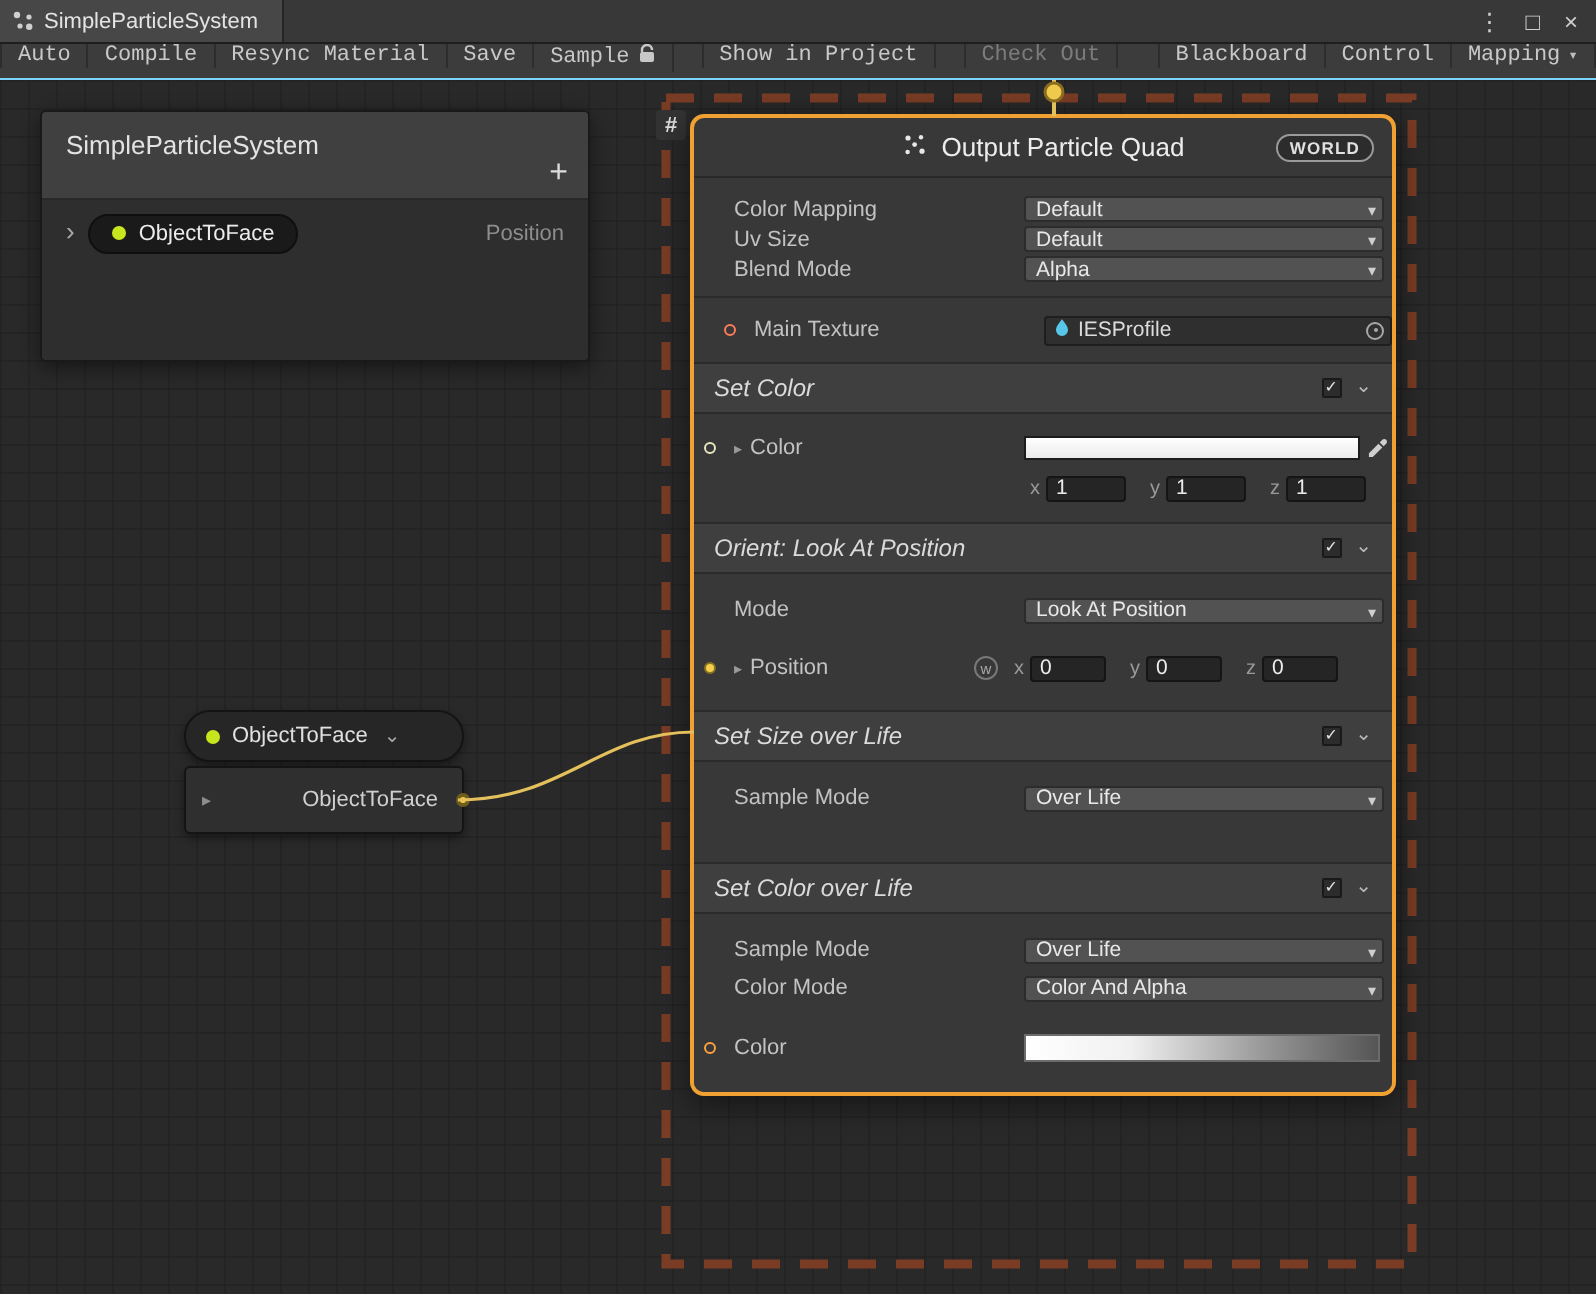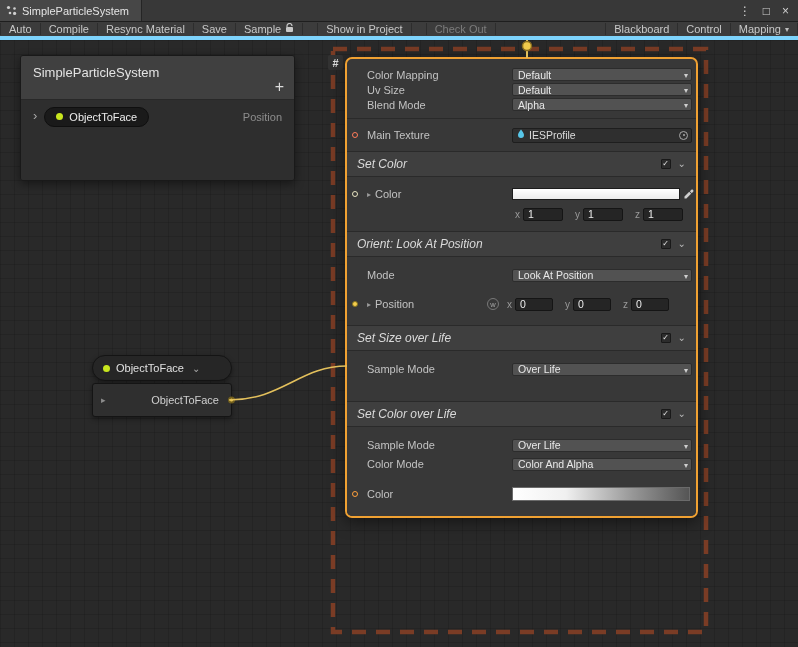--- a/index.html
+++ b/index.html
@@ -9,21 +9,21 @@
     background:#2a2a2a; color:#c8c8c8; position:relative;
     font-size:11px; -webkit-font-smoothing:antialiased;
   }
   
   .titlebar{position:absolute;top:0;left:0;right:0;height:22px;background:#383838;display:flex;align-items:stretch;border-bottom:1px solid #1e1e1e;}
   .tab{display:flex;align-items:center;gap:5px;padding:0 12px 0 6px;background:#474747;color:#e4e4e4;font-size:11px;border-right:1px solid #252525;}
   .tabicon{display:flex;align-items:center;}
   .winbtns{margin-left:auto;display:flex;align-items:center;gap:12px;padding-right:9px;color:#cfcfcf;font-size:12px;}
   .winbtns span{cursor:default;line-height:1;}
   
-  .toolbar{position:absolute;top:22px;left:0;right:0;height:18px;background:#3c3c3c;border-bottom:4px solid #7dd3fc;display:flex;align-items:center;font-size:11px;color:#c8c8c8;}
+  .toolbar{position:absolute;top:22px;left:0;right:0;height:18px;background:#3c3c3c;border-bottom:1px solid #7dd3fc;display:flex;align-items:flex-start;font-size:11px;color:#c8c8c8;font-family:Liberation Mono, monospace;}
   .tbtn{display:flex;align-items:center;gap:4px;padding:0 8px;border-right:1px solid #2d2d2d;white-space:nowrap;}
   .tbtn.first{border-left:1px solid #2d2d2d;}
   .tbtn.gapped{margin-left:14px;border-left:1px solid #2d2d2d;}
   .tbtn.disabled{color:#7c7c7c;}
   .tb-spacer{flex:1;}
   .tbtn .tcaret{font-size:8px;color:#bdbdbd;}
   
   .canvas{position:absolute;top:40px;left:0;right:0;bottom:0;background-color:#292929;
     background-image:linear-gradient(rgba(0,0,0,.11) 1px,transparent 1px),linear-gradient(90deg,rgba(0,0,0,.11) 1px,transparent 1px);
     background-size:14px 14px;}
@@ -65,21 +65,21 @@
   .dd{width:180px;height:13px;background:#525252;border:1px solid #2c2c2c;border-radius:2px;position:relative;display:flex;align-items:center;padding:0 14px 0 5px;font-size:10.5px;color:#e8e8e8;line-height:12px;}
   .dd .caret{position:absolute;right:3px;top:1px;font-size:8px;color:#cfcfcf;}
   .cb{width:10px;height:10px;background:#2c2c2c;border:1px solid #191919;border-radius:1px;display:flex;align-items:center;justify-content:center;font-size:8px;color:#e6e6e6;line-height:1;}
   .divider{height:1px;background:#2a2a2a;}
   .prow{position:relative;}
   .port{position:absolute;left:5px;top:50%;transform:translateY(-50%);width:6px;height:6px;border-radius:50%;border:1.5px solid #ccc;background:transparent;}
   .port.tex{border-color:#ff7b5a;}
   .port.col{border-color:#e9e5c2;}
   .port.pos{border-color:#86741f;background:#f5ce4e;}
   .port.rng{border-color:#ffa03c;}
-  .mtwrap{padding:8px 0;}
+  .mtwrap{padding:8px 0;margin-left:10px;}
   .mtrow{height:16px;display:flex;align-items:center;padding-left:20px;}
   .objfield{width:180px;height:15px;background:#2f2f2f;border:1px solid #1e1e1e;border-radius:2px;display:flex;align-items:center;gap:4px;padding:0 3px 0 4px;font-size:10.5px;color:#dcdcdc;}
   .picker{margin-left:auto;width:9px;height:9px;border:1px solid #a8a8a8;border-radius:50%;position:relative;flex-shrink:0;}
   .picker::after{content:"";position:absolute;inset:2.5px;background:#a8a8a8;border-radius:50%;}
   .sec{height:26px;background:#3f3f3f;border-top:1px solid #2a2a2a;border-bottom:1px solid #2a2a2a;display:flex;align-items:center;padding:0 10px;}
   .sec-title{font-size:12px;color:#dadada;font-style:italic;}
   .sec-right{margin-left:auto;display:flex;align-items:center;gap:7px;}
   .chev{color:#b9b9b9;font-size:10px;line-height:1;}
   .blk{background:#383838;}
   .crow{height:18px;display:flex;align-items:center;padding-left:20px;}
@@ -197,20 +197,33 @@
       <span class="pchev">⌄</span>
     </div>
     <div class="pnode-body">
       <span class="pexp">▸</span>
       <span class="oname">ObjectToFace</span>
       <span class="outport"></span>
     </div>
   </div>
 
   <div class="node">
+    <div class="node-head">
+      <span>
+        <svg width="13" height="13" viewBox="0 0 13 13">
+            <circle cx="3" cy="3" r="1.3" fill="#e8e8e8"></circle>
+            <circle cx="9.5" cy="2.6" r="1.1" fill="#e8e8e8"></circle>
+            <circle cx="6.3" cy="6.3" r="1.2" fill="#e8e8e8"></circle>
+            <circle cx="2.8" cy="10" r="1.1" fill="#e8e8e8"></circle>
+            <circle cx="10" cy="9.6" r="1.3" fill="#e8e8e8"></circle>
+          </svg>
+      </span>
+      <span class="node-title">Output Particle Quad</span>
+      <span class="badge">WORLD</span>
+    </div>
 
     <div class="settings">
       <div class="srow">
         <span class="rlbl">Color Mapping</span>
         <div class="dd">
           <span>Default</span>
           <span class="caret">▾</span>
         </div>
       </div>
       <div class="srow">

